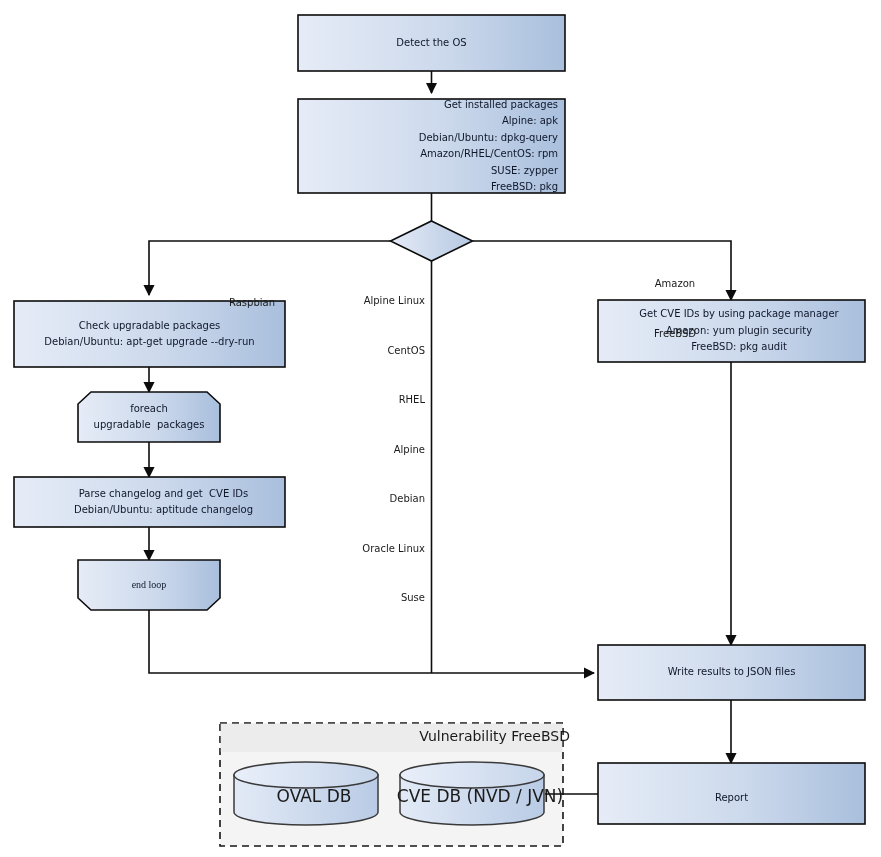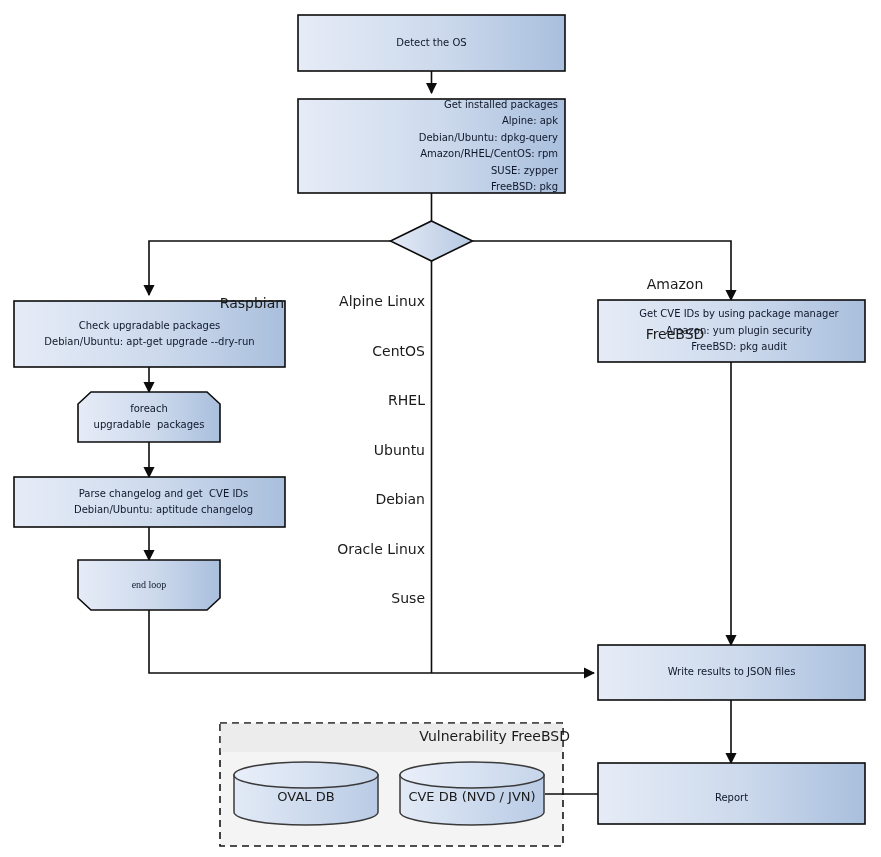--- a/index.html
+++ b/index.html
@@ -35,45 +35,46 @@
     font-size: 10px;
     color: #0f172a;
     line-height: 16.5px;
     white-space: pre;
     pointer-events: auto;
   }
   .ta-center { align-items: center; text-align: center; }
   .ta-right  { align-items: flex-end; text-align: right; }
   .edge-label {
     position: absolute;
-    font-size: 14px;
+    font-size: 10px;
     color: #1a1a1a;
     line-height: 16.5px;
     white-space: pre;
     pointer-events: auto;
   }
   .el-center { text-align: center; }
   .el-right  { text-align: right; }
   .group-title {
     position: absolute;
     font-size: 14px;
     color: #1a1a1a;
     white-space: pre;
     text-align: right;
     pointer-events: auto;
   }
   .db-label {
     position: absolute;
     display: flex;
     align-items: center;
     justify-content: center;
-    font-size: 13px;
+    font-size: 17px;
     color: #1a1a1a;
     white-space: pre;
     pointer-events: auto;
+    padding-left: 8px;
   }
 </style>
 </head>
 <body>
 
 <div id="canvas">
 
   <svg class="layer" viewBox="0 0 881 857" xmlns="http://www.w3.org/2000/svg">
     <defs>
       <linearGradient id="nodeGrad" x1="0" y1="0" x2="1" y2="0">
@@ -209,21 +210,21 @@
   </div>
 
   <div class="edge-label el-center" style="left:157px; top:262px; width:190px;">
     <div>Raspbian</div>
   </div>
 
   <div class="edge-label el-right" style="left:310px; top:260px; width:115px;">
     <div>Alpine Linux</div>
     <div>CentOS</div>
     <div>RHEL</div>
-    <div>Ubuntu</div>
+    <div>Alpine</div>
     <div>Debian</div>
     <div>Oracle Linux</div>
     <div>Suse</div>
   </div>
 
   <div class="edge-label el-center" style="left:625px; top:243px; width:100px;">
     <div>Amazon</div>
     <div>FreeBSD</div>
   </div>
 

